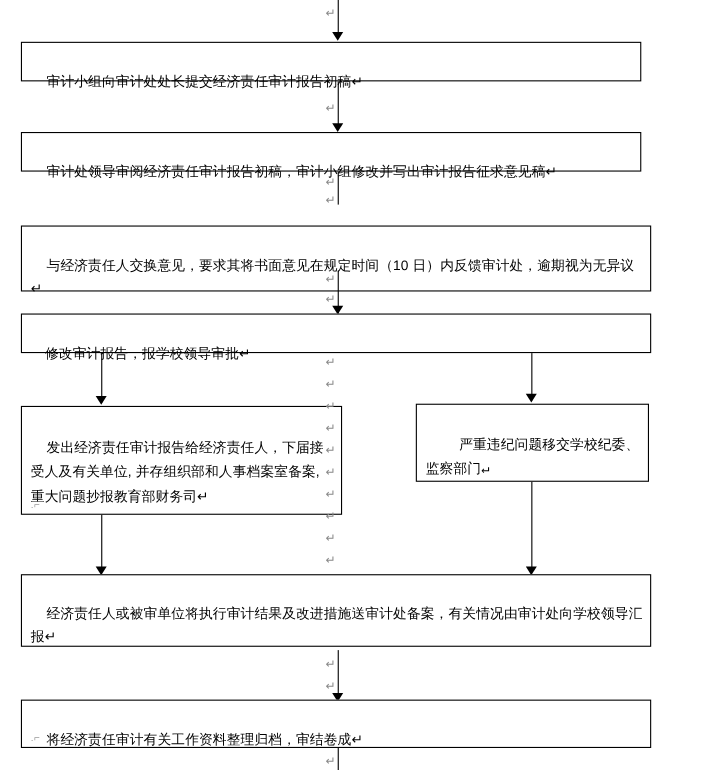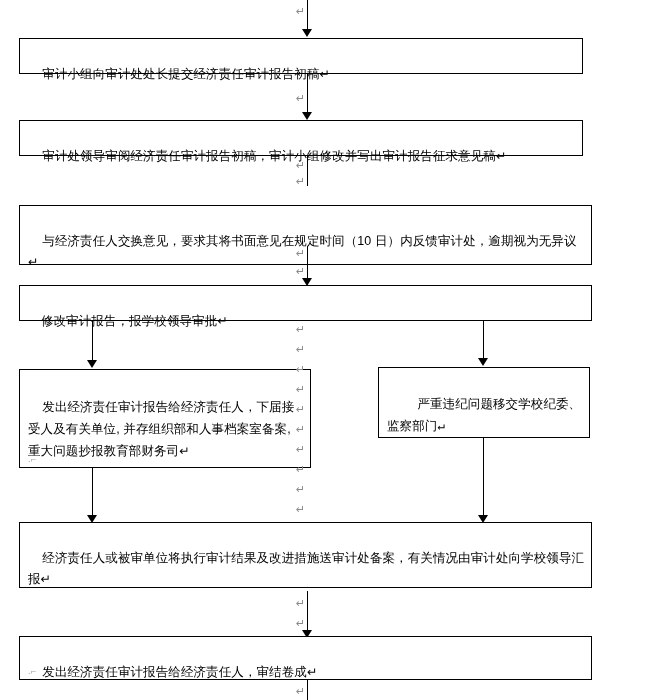--- a/index.html
+++ b/index.html
@@ -120,21 +120,21 @@
 
   <div class="box" style="left:19px; top:522px; width:573px; height:66px;">
     <span>经济责任人或被审单位将执行审计结果及改进措施送审计处备案，有关情况由审计处向学校领导汇报↵</span>
     <span class="box-tick">.⌐</span>
   </div>
 
   <div class="vline" style="left:307px; top:591px; height:48px;"></div>
   <div class="arrowhead" style="left:302px; top:630px;"></div>
 
   <div class="box" style="left:19px; top:636px; width:573px; height:44px;">
-    <span>发出经济责任审计报告给经济责任人，审结卷成↵</span>
+    <span>将经济责任审计有关工作资料整理归档，审结卷成↵</span>
     <span class="box-tick">.⌐</span>
   </div>
 
   <div class="vline" style="left:307px; top:680px; height:24px;"></div>
 
   <div class="pilcrow" style="left:296px; top:6px;">↵</div>
   <div class="pilcrow" style="left:296px; top:93px;">↵</div>
   <div class="pilcrow" style="left:296px; top:160px;">↵</div>
   <div class="pilcrow" style="left:296px; top:176px;">↵</div>
   <div class="pilcrow" style="left:296px; top:248px;">↵</div>

